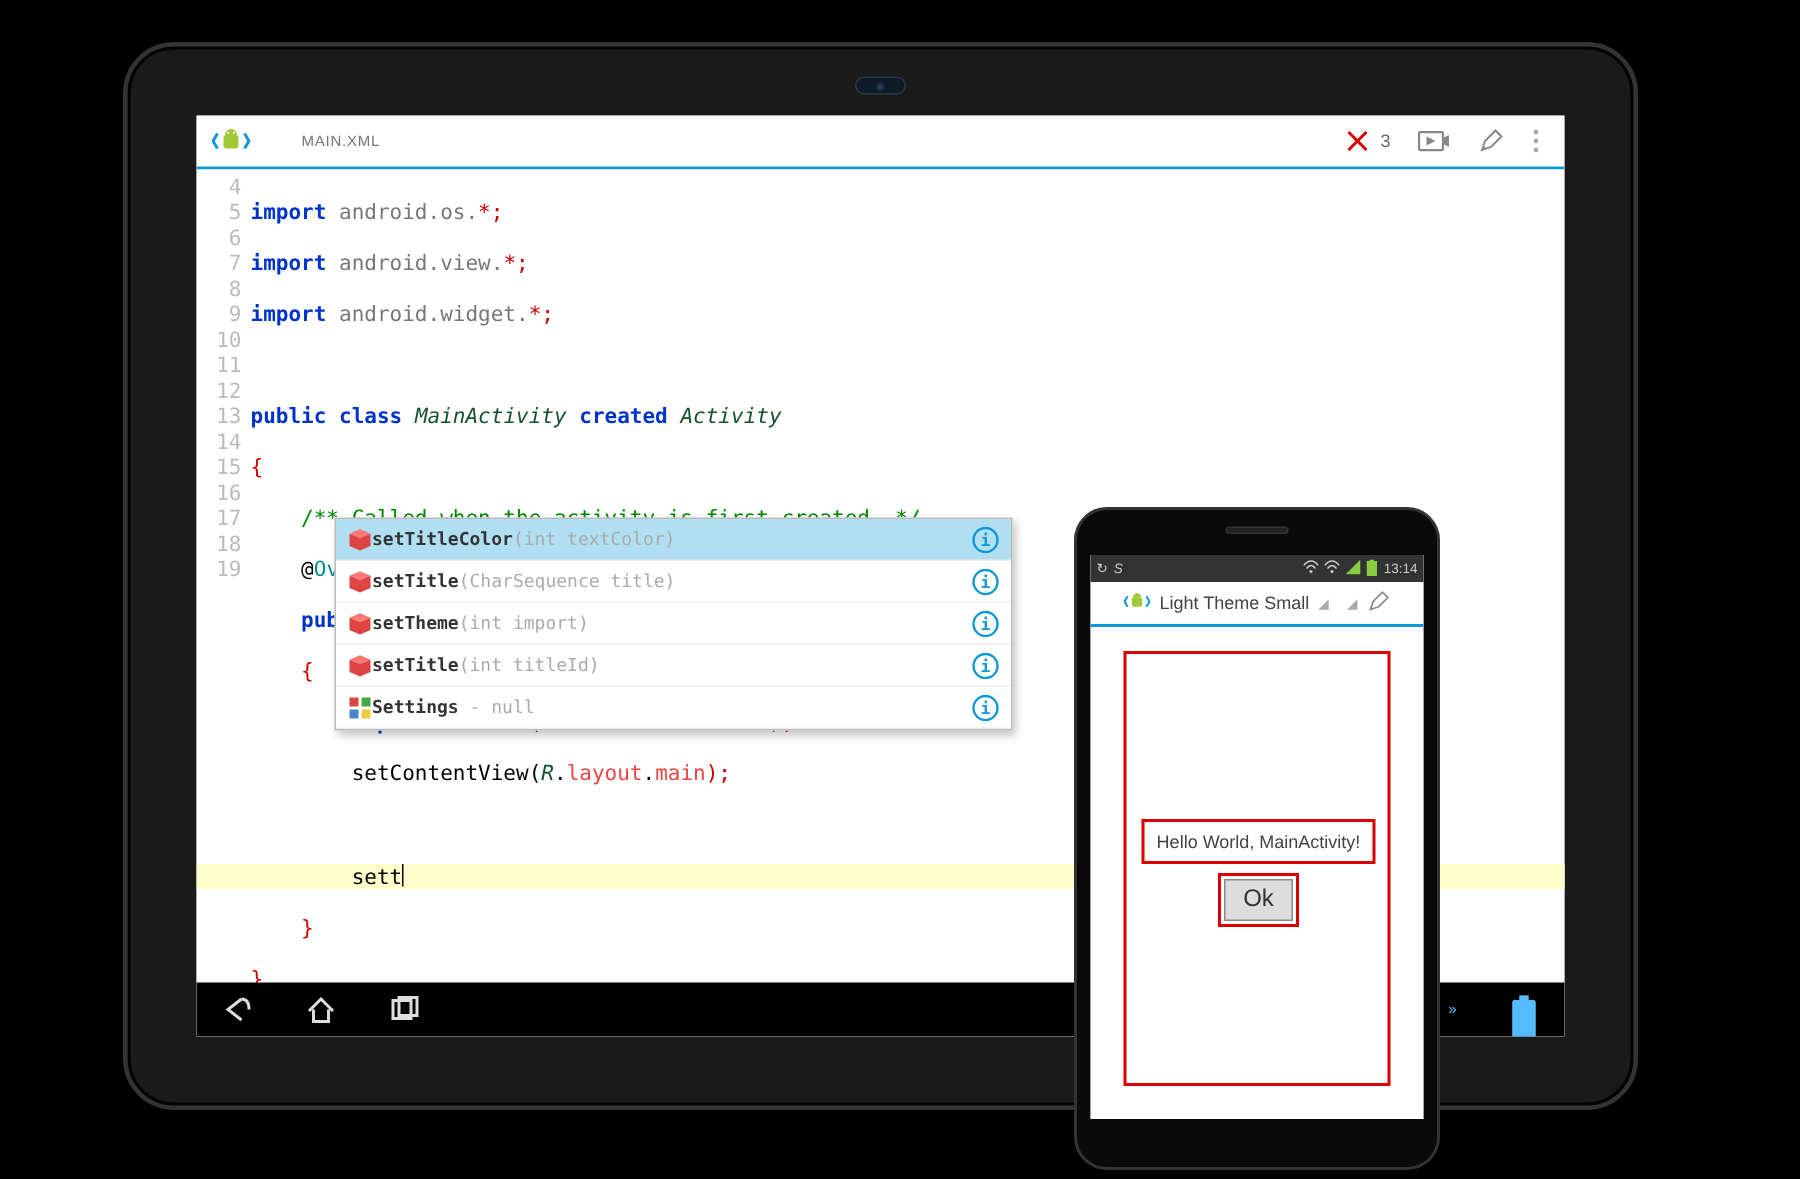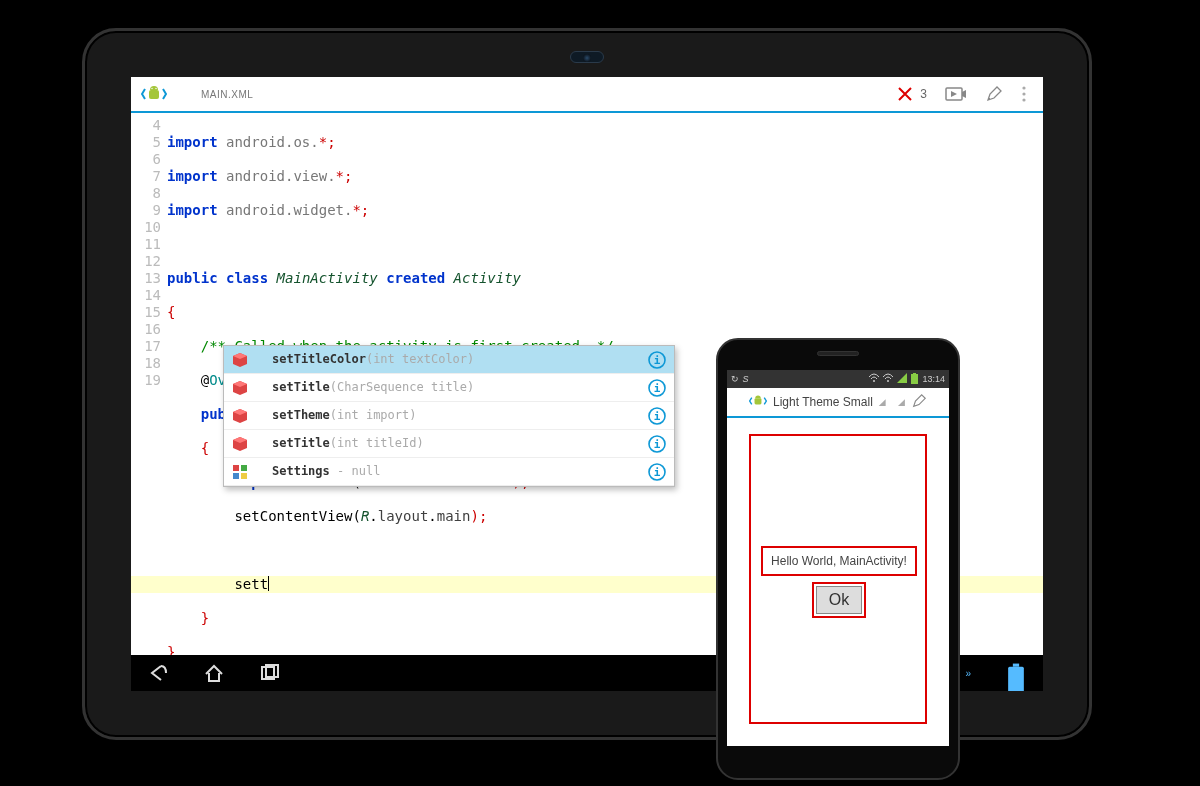--- a/index.html
+++ b/index.html
@@ -110,21 +110,21 @@
   padding-top: 4px;
   white-space: pre;
   position: relative;
 }
 .code .kw { color: #0033cc; font-weight: bold; }
 .code .pkg { color: #777; }
 .code .cls { color: #14532d; font-style: italic; }
 .code .cmt { color: #008800; }
 .code .ann { color: #008a8a; }
 .code .pun { color: #cc0000; }
-.code .fld { color: #404040; margin-top: 25px; }
+.code .fld { color: #ef4444; margin-top: 25px; }
 .code .hlrow {
   position: absolute;
   left: -36px; right: -800px;
   height: 17px;
   background: #ffffcc;
   z-index: -1;
 }
 .caret {
   display: inline-block;
   width: 1px; height: 15px;
@@ -144,21 +144,21 @@
   box-shadow: 2px 3px 6px rgba(0,0,0,.25);
   z-index: 10;
 }
 .ac-item {
   display: flex;
   align-items: center;
   height: 28px;
   padding: 0 8px;
   font-size: 12px;
   border-bottom: 1px solid #eee;
-  gap: 24px;
+  gap: 0;
 }
 .ac-item.sel { background: #b0dff2; }
 .ac-item .ac-cube {
   width: 16px; height: 16px;
   display: inline-flex;
 }
 .ac-label { flex: 1; color: #333; }
 .ac-label .param { color: #aaa; }
 .ac-info {
   width: 18px; height: 18px;

